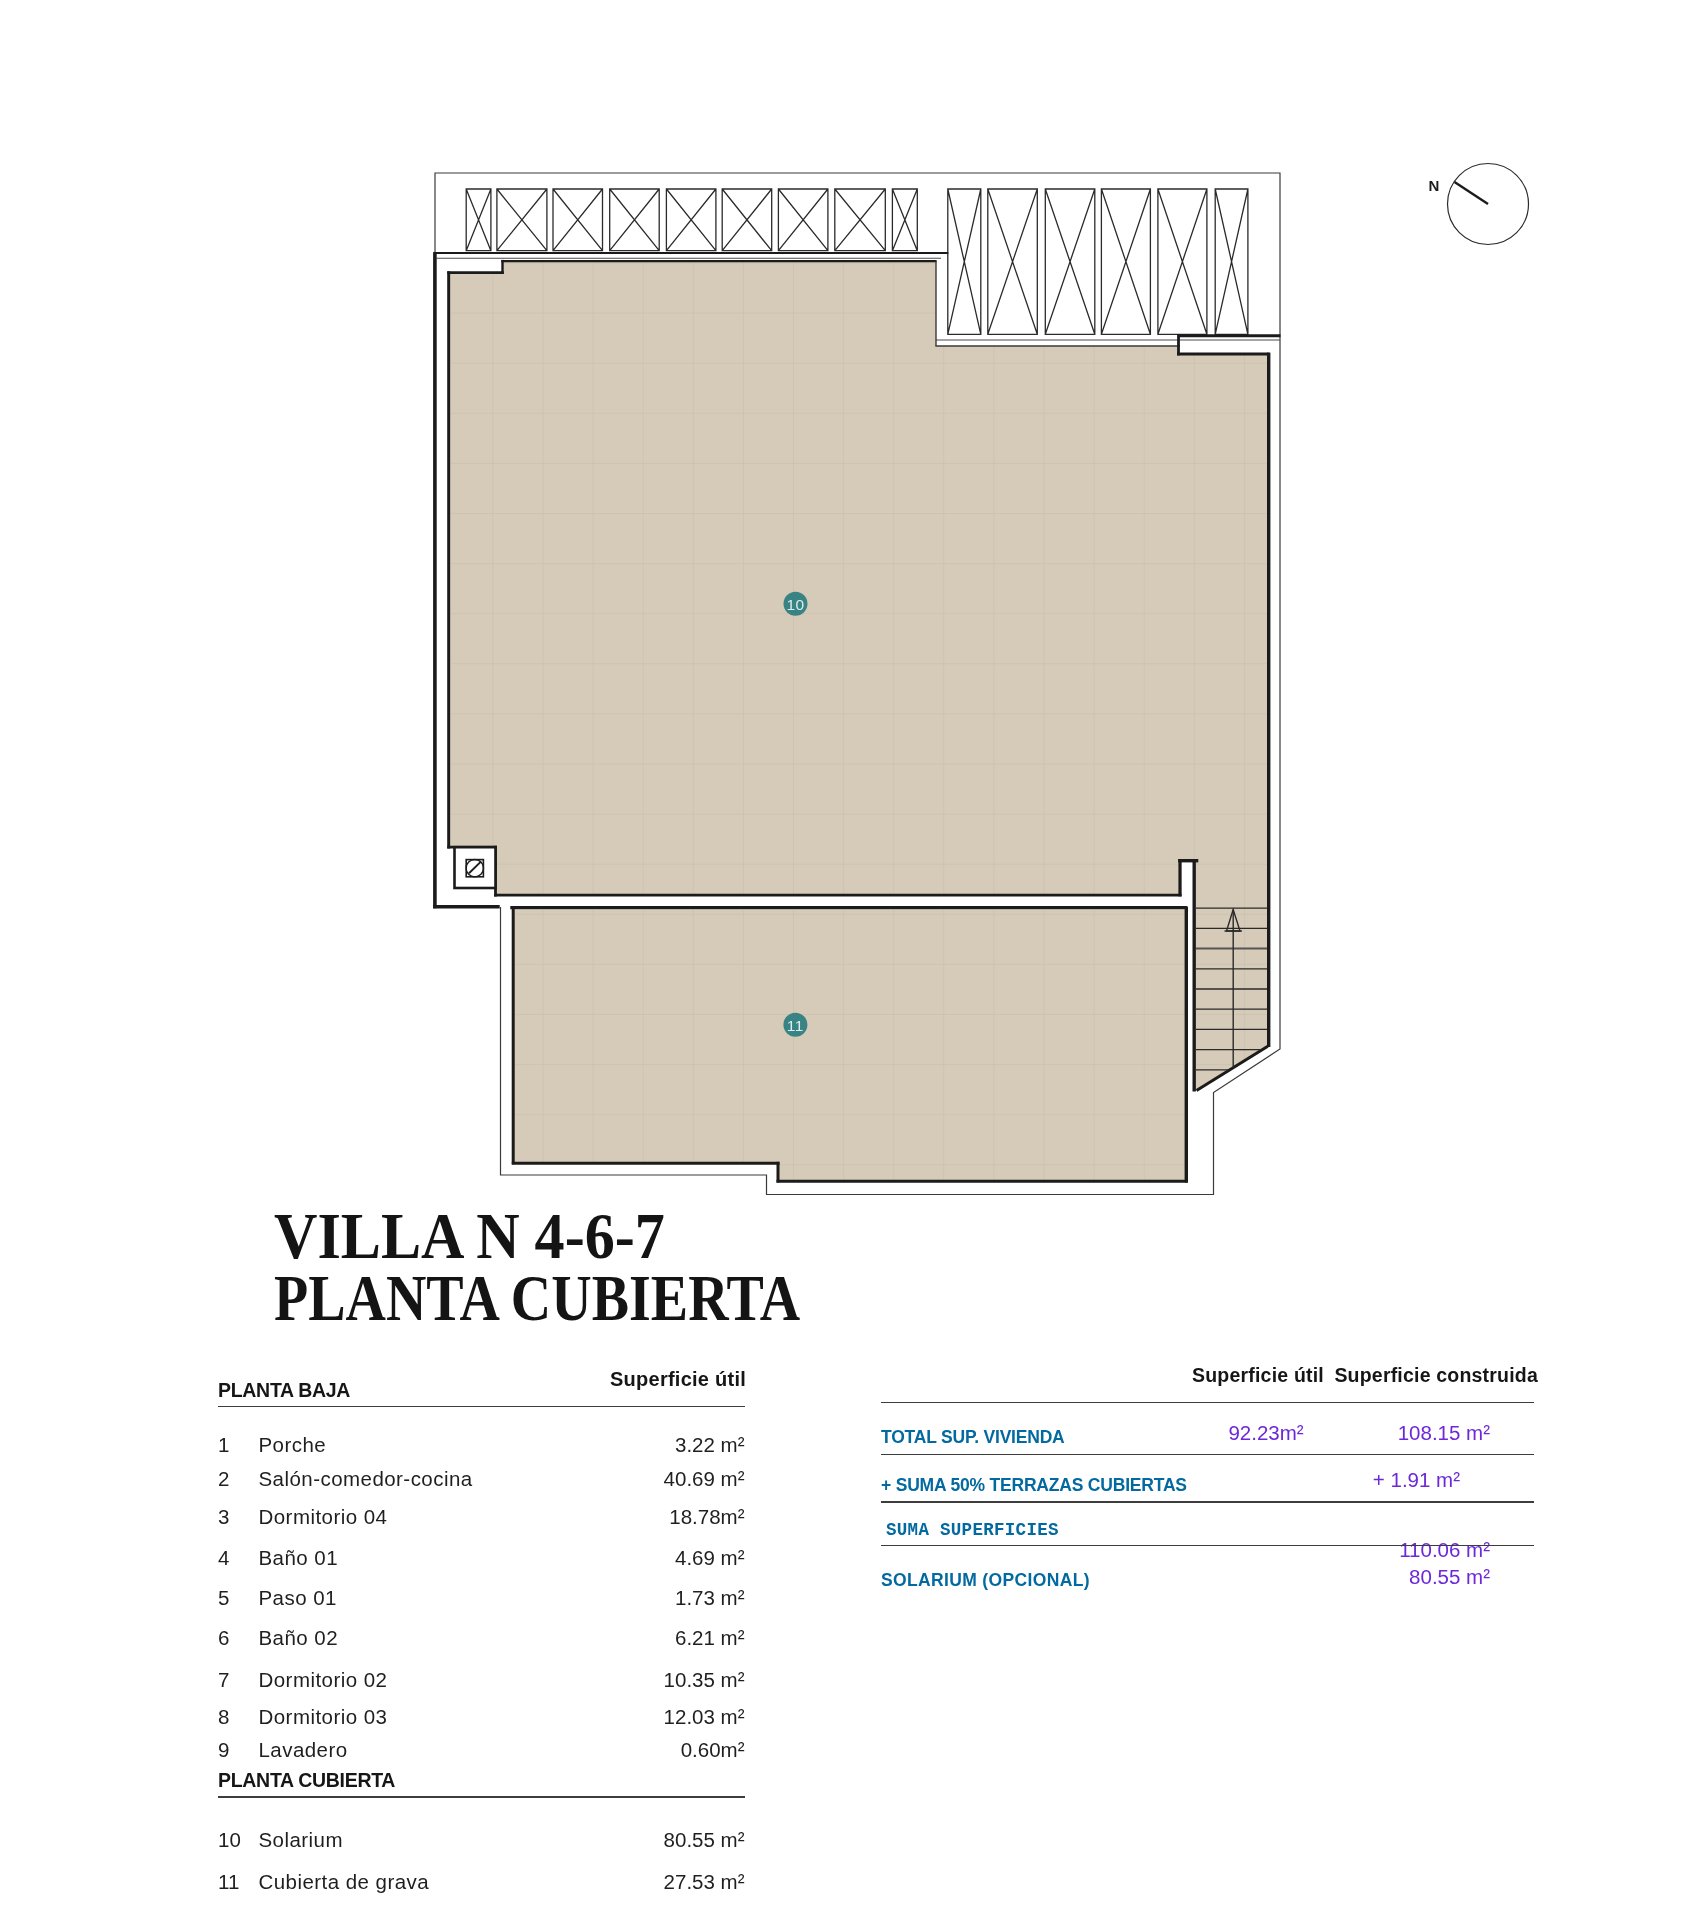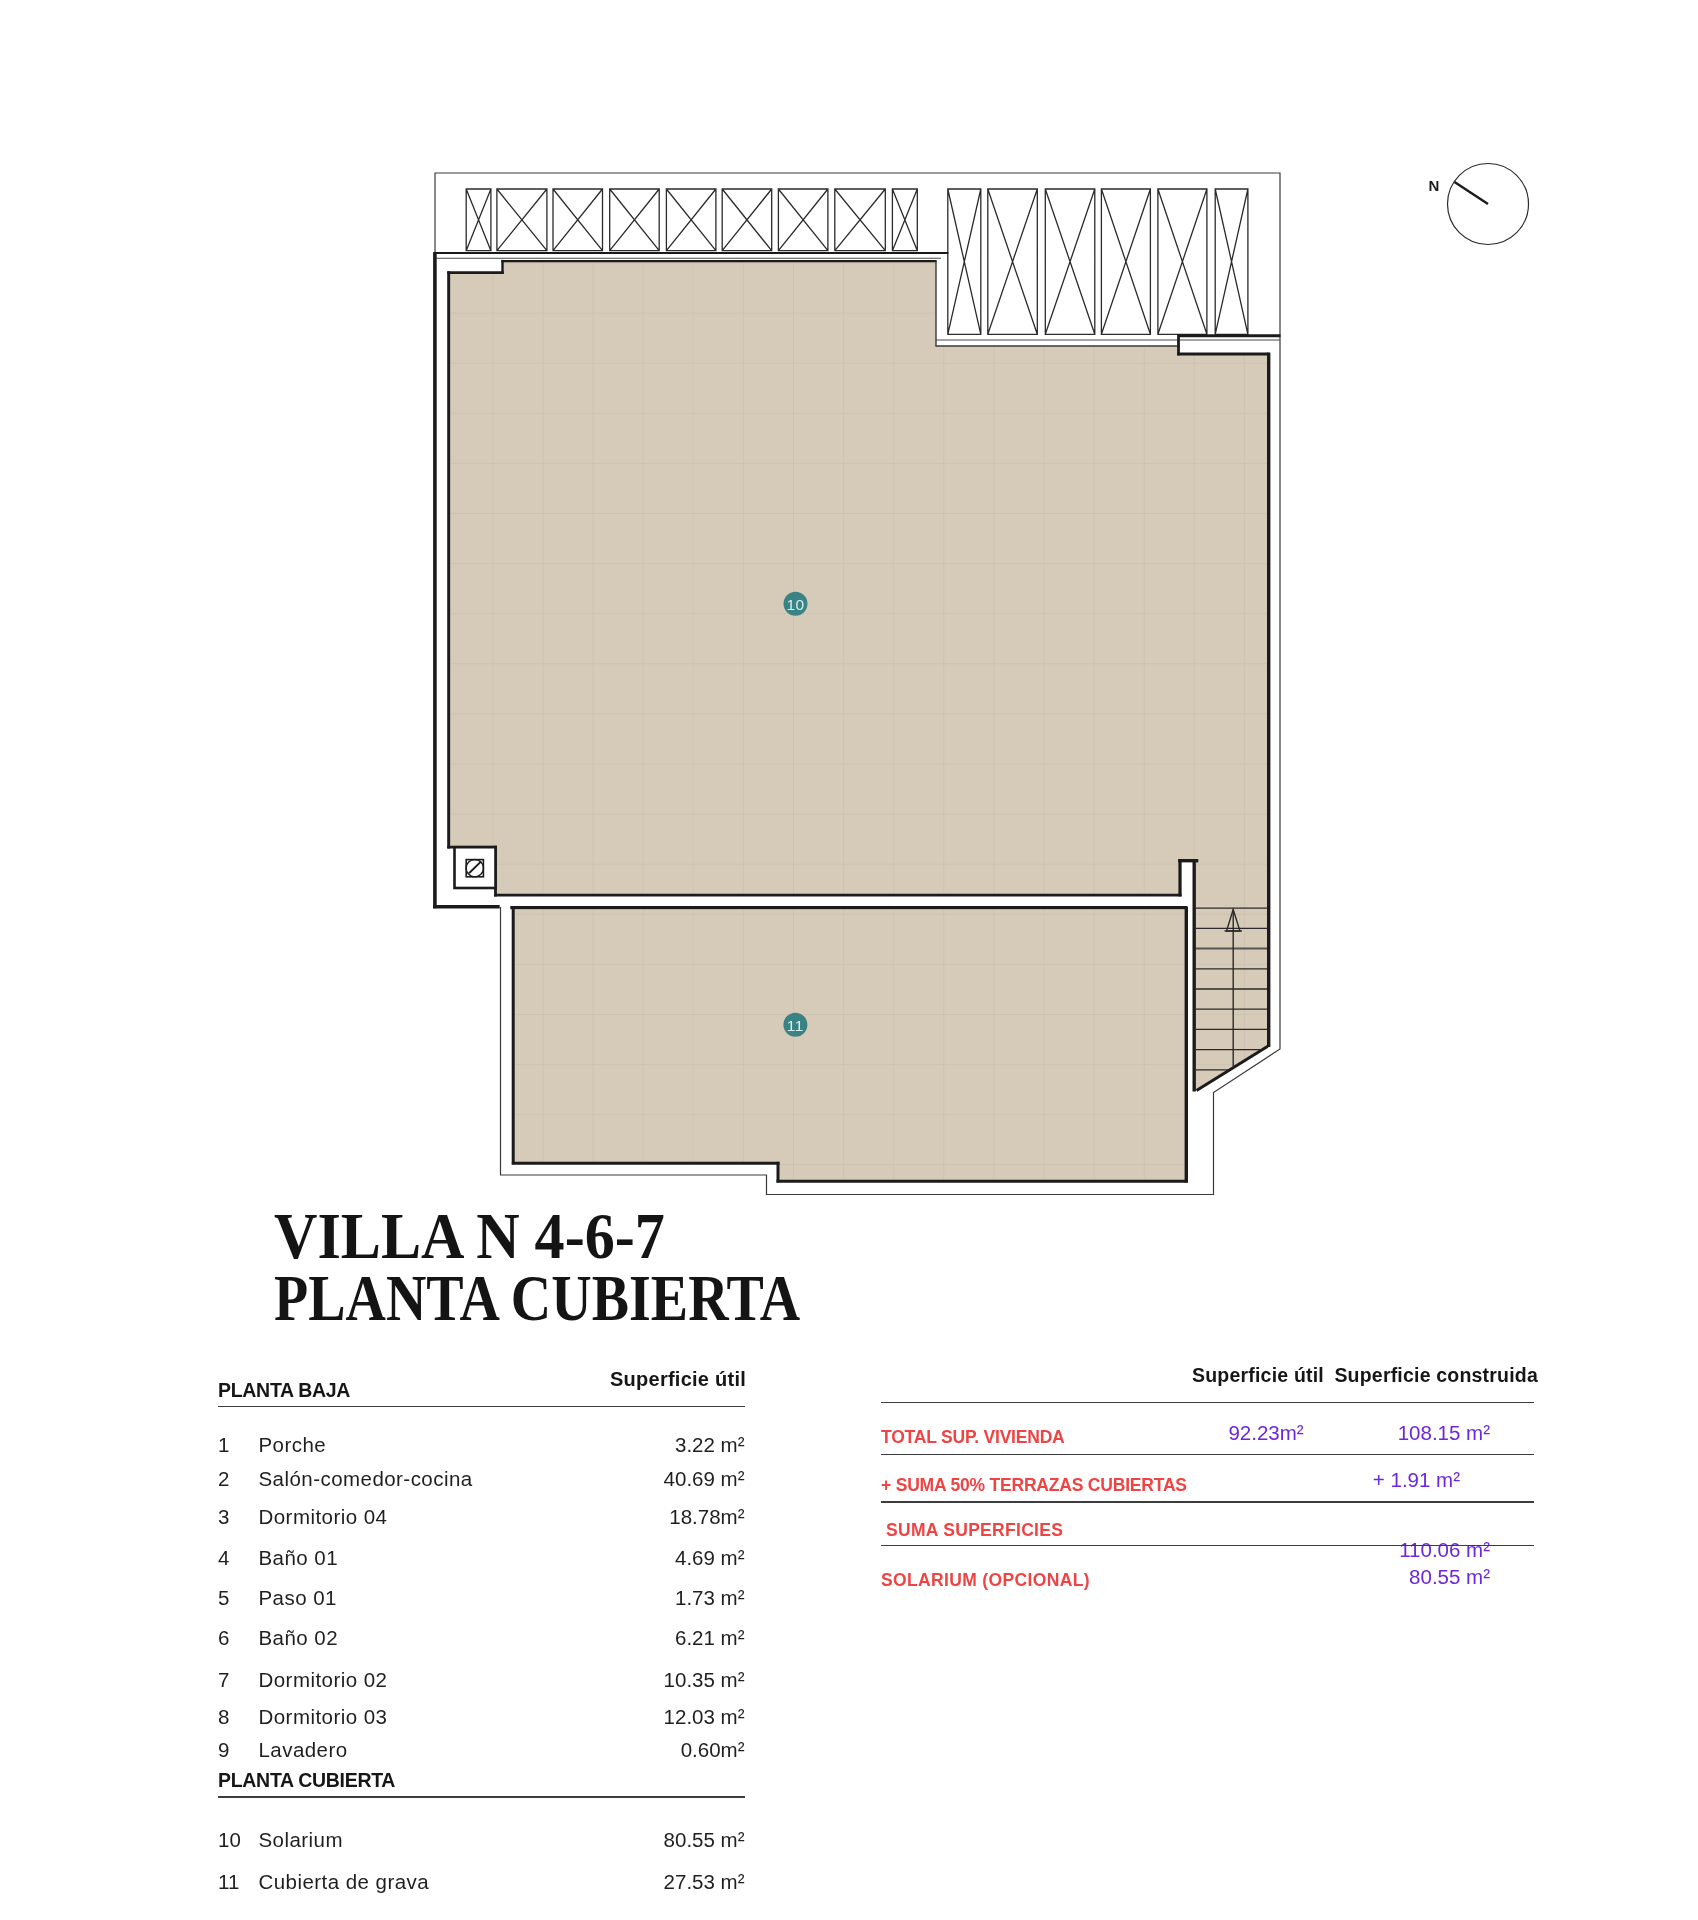--- a/index.html
+++ b/index.html
@@ -4,21 +4,21 @@
 <style>
   html,body{margin:0;padding:0;background:#ffffff;}
   body{width:1698px;height:1920px;position:relative;font-family:"Liberation Sans",sans-serif;}
   .abs{position:absolute;}
   .rule{position:absolute;background:#3d3d3d;height:1.6px;}
   .trow{position:absolute;left:218px;width:526.5px;height:21px;line-height:21px;font-size:20.5px;color:#1f1f1f;}
   .tnum{position:absolute;left:0;}
   .tname{position:absolute;left:40.5px;letter-spacing:0.45px;}
   .tval{position:absolute;right:0;}
   .thead{position:absolute;font-weight:bold;font-size:19.5px;color:#161616;letter-spacing:-0.3px;line-height:19.5px;}
-  .rlabel{position:absolute;left:881px;font-weight:bold;font-size:17.5px;letter-spacing:-0.2px;color:#ef4444;line-height:19px;white-space:nowrap;}
+  .rlabel{position:absolute;left:881px;font-weight:bold;font-size:17.5px;letter-spacing:-0.2px;color:#0369a1;line-height:19px;white-space:nowrap;}
   .rval{position:absolute;font-size:20.5px;color:#6d28d9;line-height:21px;}
 </style>
 </head>
 <body>
 
 <svg class="abs" style="left:0;top:0" width="1698" height="1920" viewBox="0 0 1698 1920">
 <defs>
 <pattern id="tile" patternUnits="userSpaceOnUse" x="41.5" y="12" width="50.1" height="50.1">
 <rect width="50.1" height="50.1" fill="#d6cab8"></rect>
 <path d="M0 0H50.1M0 0V50.1" stroke="#c7bba8" stroke-width="1" fill="none"></path>
@@ -226,18 +226,18 @@
 
 <div class="rlabel" style="top:1428px;">TOTAL SUP. VIVIENDA</div>
 <div class="rval" style="left:1166px;width:200px;text-align:center;top:1422px;">92.23m²</div>
 <div class="rval" style="left:1290px;width:200px;text-align:right;top:1422px;">108.15 m²</div>
 <div class="rule" style="left:881px;top:1453.5px;width:653px;"></div>
 
 <div class="rlabel" style="top:1475.5px;">+ SUMA 50% TERRAZAS CUBIERTAS</div>
 <div class="rval" style="left:1260px;width:200px;text-align:right;top:1469px;">+ 1.91 m²</div>
 <div class="rule" style="left:881px;top:1501px;width:653px;"></div>
 
-<div class="rlabel" style="top:1520.5px;left:886px;letter-spacing:0.3px;">SUMA SUPERFICIES</div>
+<div class="rlabel" style="top:1520.5px;left:886px;letter-spacing:0.3px;font-family:Liberation Mono, monospace;">SUMA SUPERFICIES</div>
 <div class="rval" style="left:1290px;width:200px;text-align:right;top:1539px;">110.06 m²</div>
 <div class="rule" style="left:881px;top:1544.5px;width:653px;"></div>
 
 <div class="rlabel" style="top:1570.5px;letter-spacing:0.35px;">SOLARIUM (OPCIONAL)</div>
 <div class="rval" style="left:1290px;width:200px;text-align:right;top:1565.5px;">80.55 m²</div>
 
 </body></html>

